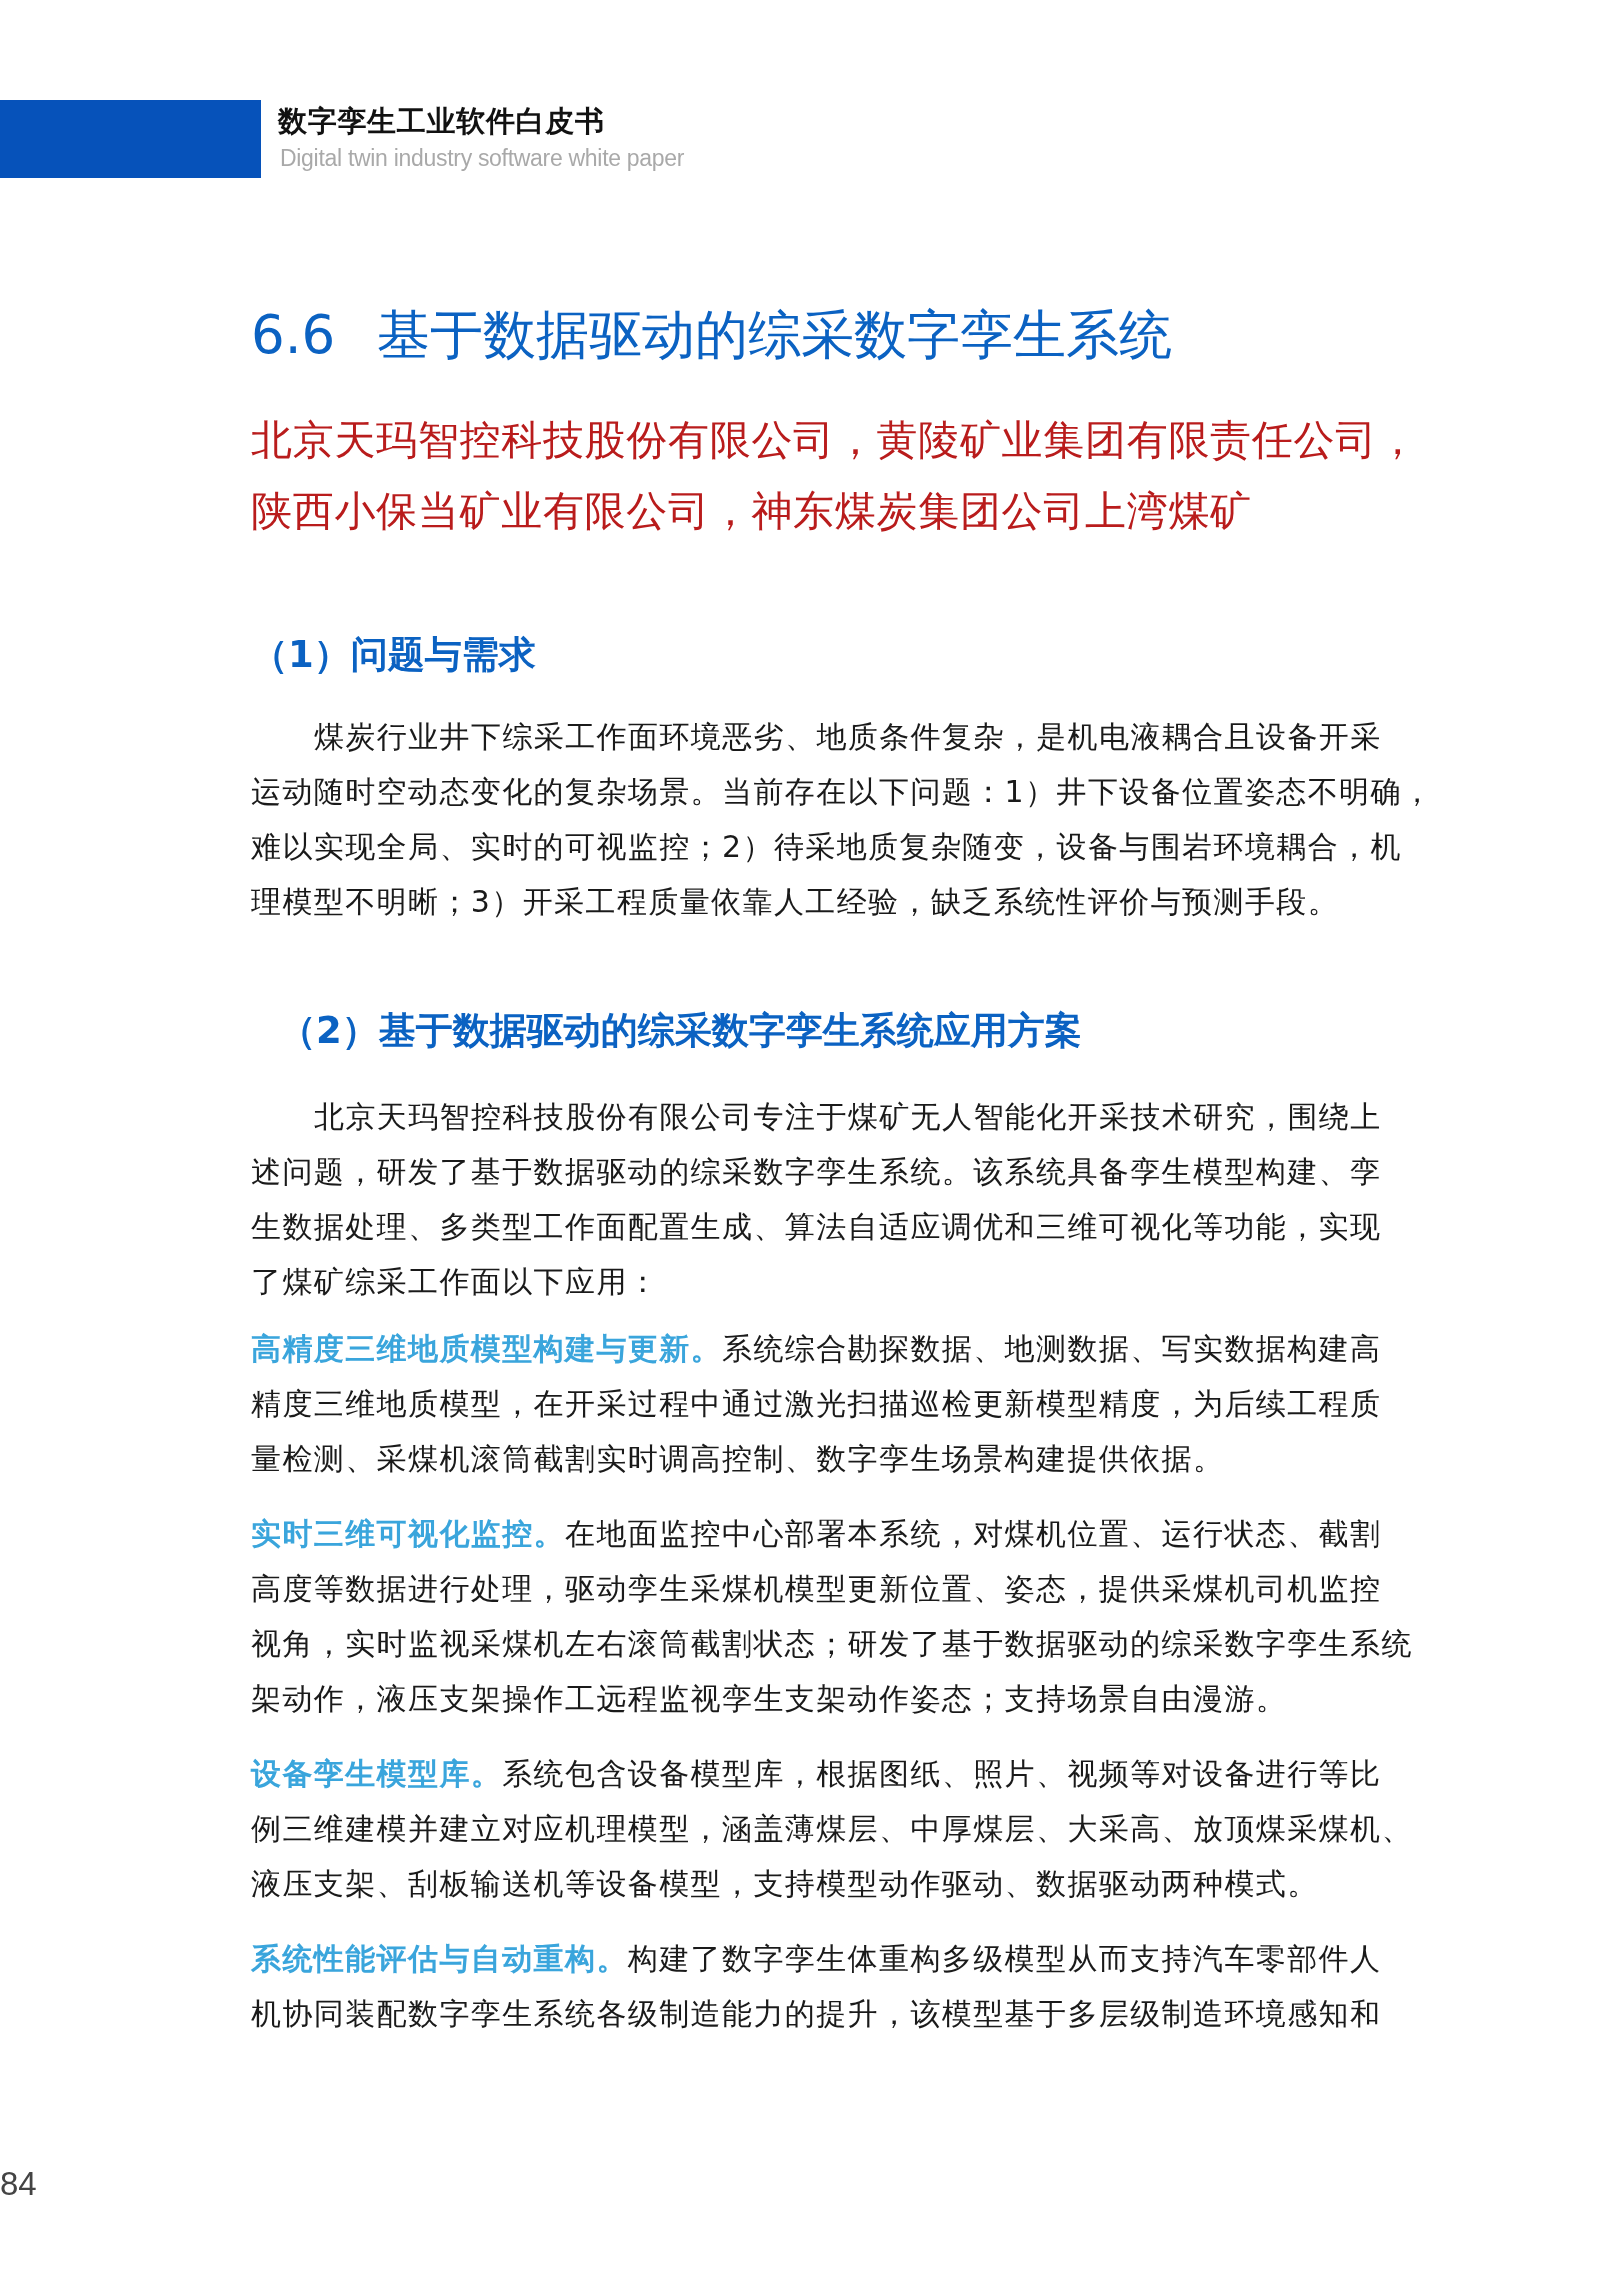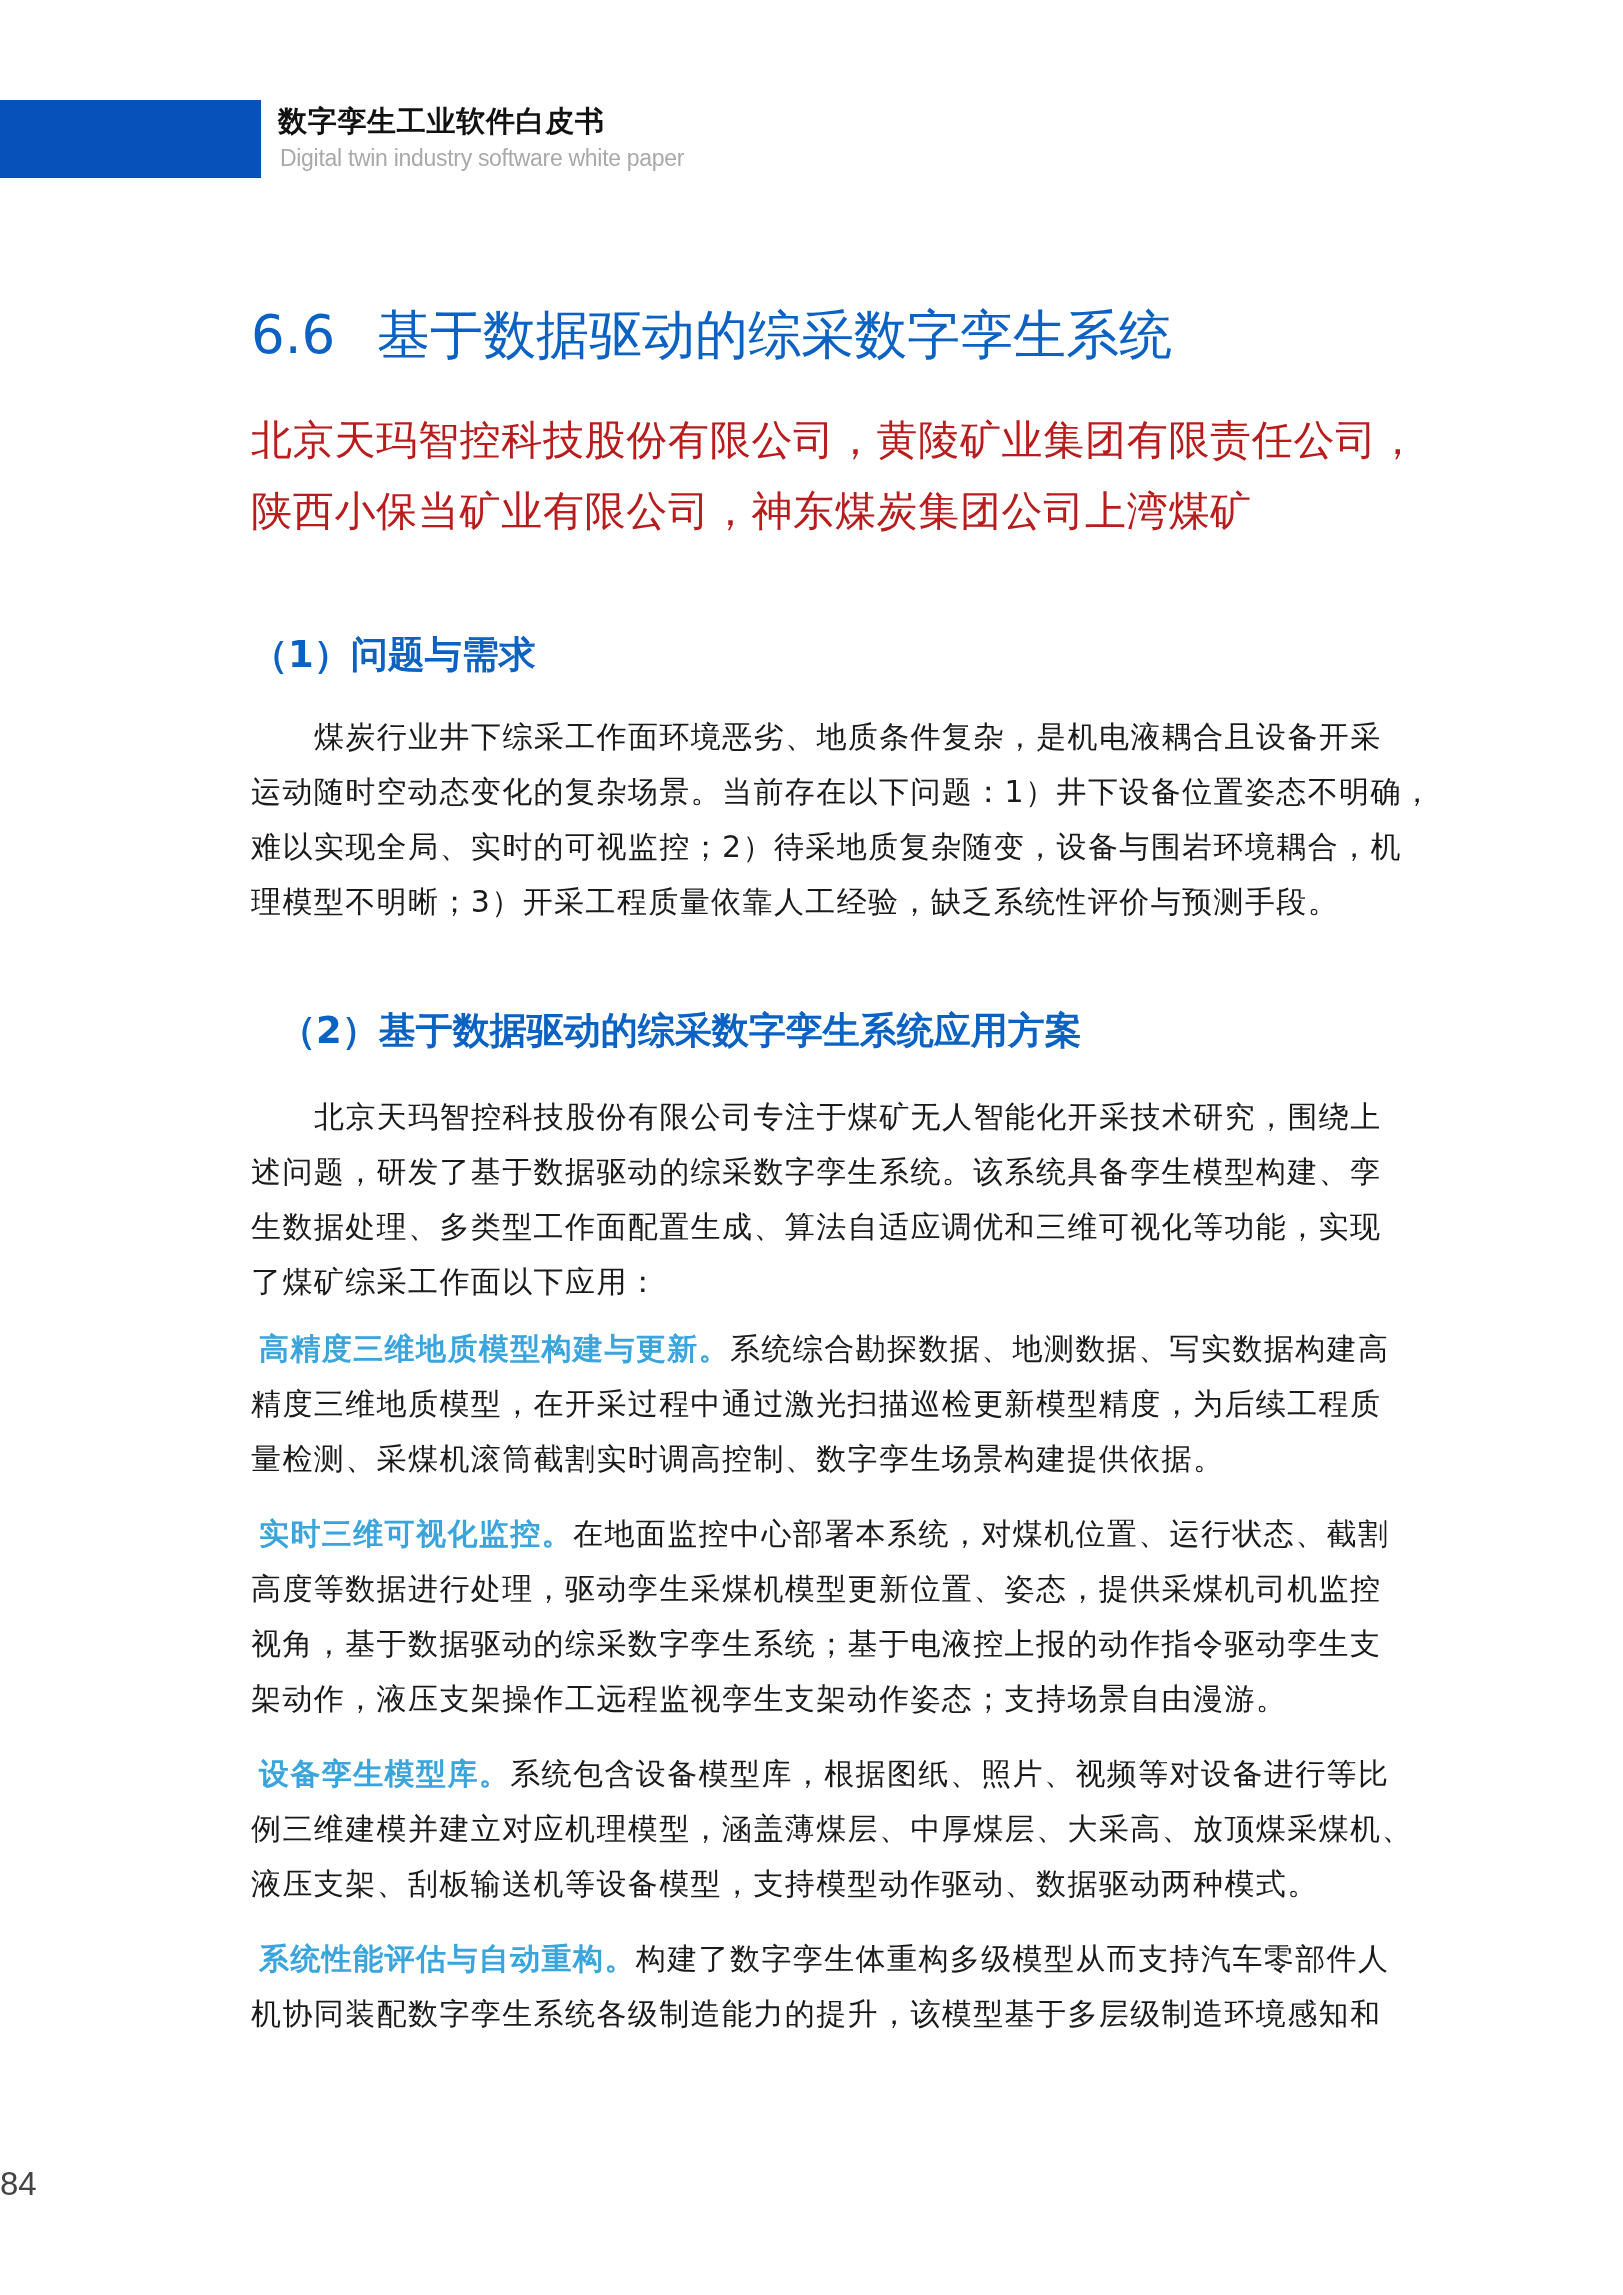--- a/index.html
+++ b/index.html
@@ -41,21 +41,21 @@
     position: absolute; left: 0; white-space: nowrap;
     font-size: 37px; line-height: 52px; font-weight: bold; color: #0B62C2;
   }
   .para {
     position: absolute; left: 0; width: 1139px;
     font-size: 30px; line-height: 55px; letter-spacing: 1.4px;
     text-align: justify; color: #1a1a1a;
   }
   .para .line { display: block; white-space: nowrap; height: 55px; }
   .indent { padding-left: 63px; }
-  .lead { color: #3AA5DC; font-weight: bold; margin-left: 8px; }
+  .lead { color: #3AA5DC; font-weight: bold; }
   .page-number {
     position: absolute; left: 0; width: 1623px; top: 2163px; text-align: left;
     font-family: "Liberation Sans", sans-serif; font-size: 33px; line-height: 41px; color: #444444;
   }
 </style>
 </head>
 <body>
 
 <div class="header-bar"></div>
 <div class="header-title-cn">数字孪生工业软件白皮书</div>
@@ -90,21 +90,21 @@
 
   <div class="para" style="top:1321px;">
     <span class="line"><span class="lead">高精度三维地质模型构建与更新。</span><span>系统综合勘探数据、地测数据、写实数据构建高</span></span>
     <span class="line">精度三维地质模型，在开采过程中通过激光扫描巡检更新模型精度，为后续工程质</span>
     <span class="line">量检测、采煤机滚筒截割实时调高控制、数字孪生场景构建提供依据。</span>
   </div>
 
   <div class="para" style="top:1506px;">
     <span class="line"><span class="lead">实时三维可视化监控。</span><span>在地面监控中心部署本系统，对煤机位置、运行状态、截割</span></span>
     <span class="line">高度等数据进行处理，驱动孪生采煤机模型更新位置、姿态，提供采煤机司机监控</span>
-    <span class="line">视角，基于数据驱动的综采数字孪生系统；基于电液控上报的动作指令驱动孪生支</span>
+    <span class="line">视角，实时监视采煤机左右滚筒截割状态；研发了基于数据驱动的综采数字孪生系统</span>
     <span class="line">架动作，液压支架操作工远程监视孪生支架动作姿态；支持场景自由漫游。</span>
   </div>
 
   <div class="para" style="top:1746px;">
     <span class="line"><span class="lead">设备孪生模型库。</span><span>系统包含设备模型库，根据图纸、照片、视频等对设备进行等比</span></span>
     <span class="line">例三维建模并建立对应机理模型，涵盖薄煤层、中厚煤层、大采高、放顶煤采煤机、</span>
     <span class="line">液压支架、刮板输送机等设备模型，支持模型动作驱动、数据驱动两种模式。</span>
   </div>
 
   <div class="para" style="top:1931px;">

